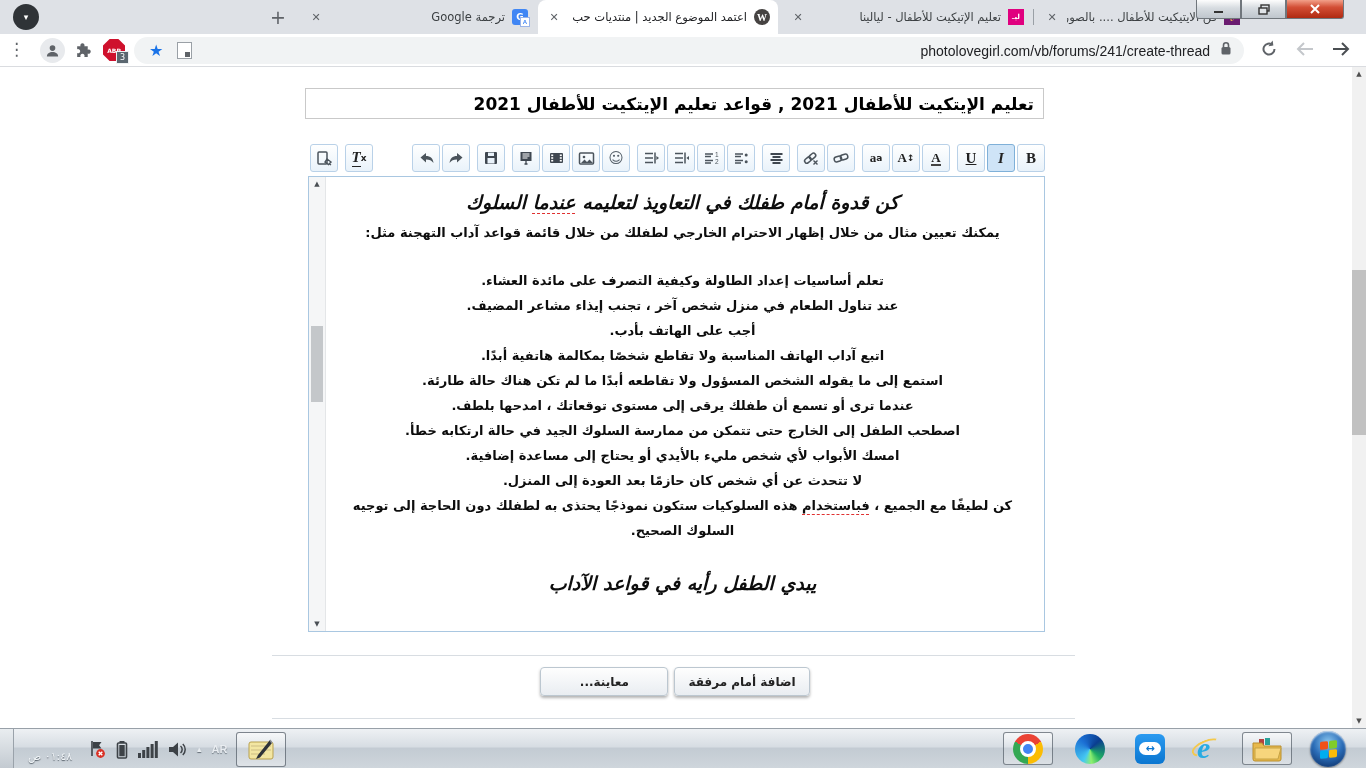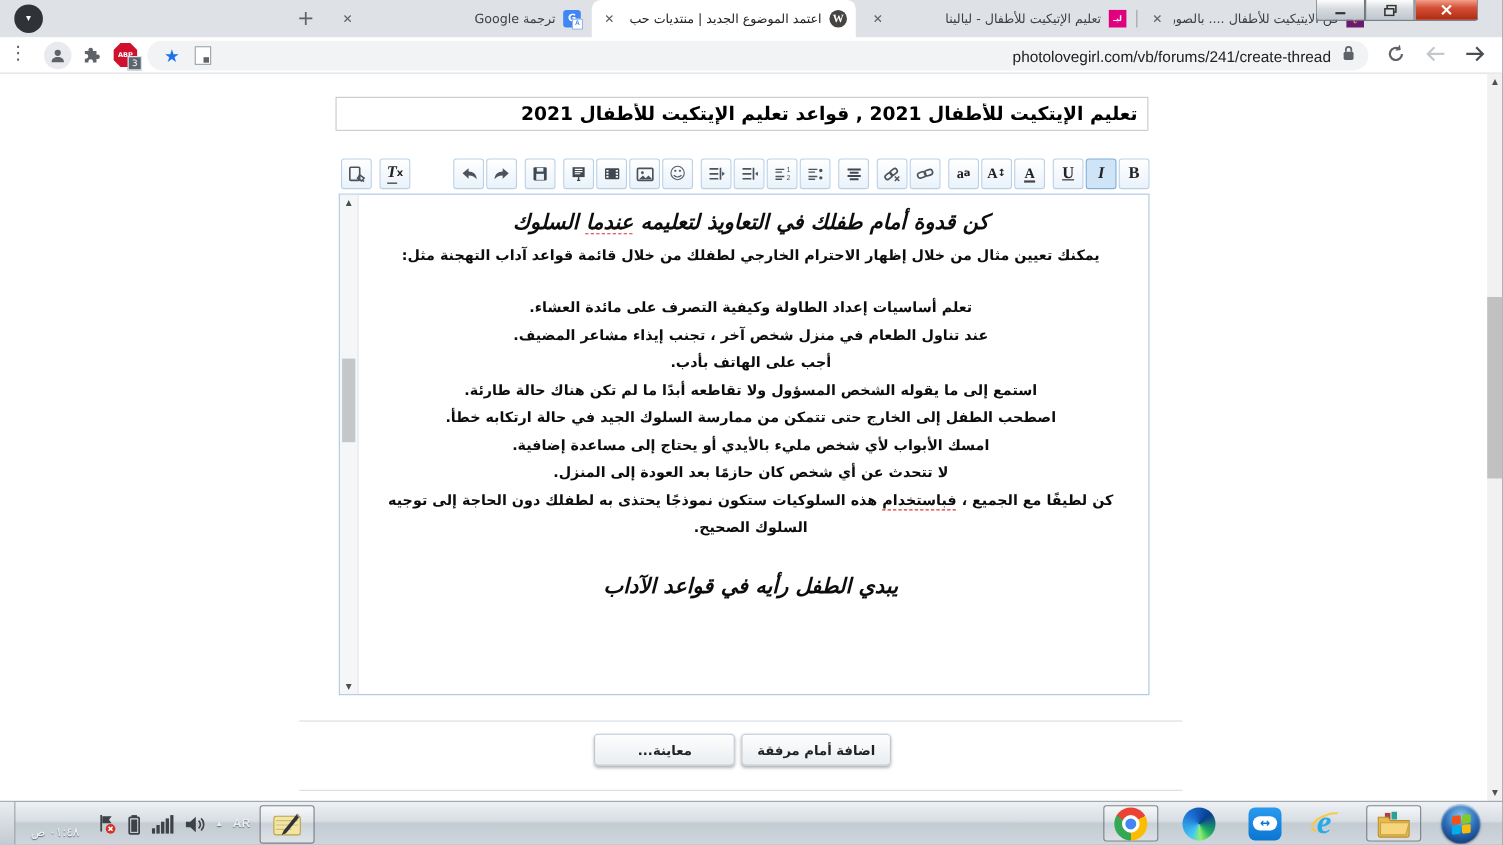--- a/index.html
+++ b/index.html
@@ -389,21 +389,23 @@
       <div class="edthumb"></div>
       <div class="ar" style="bottom:0;">▼</div>
     </div>
     <div class="edcontent" id="ed-lines">
         <div class="ed-h"><span>كن قدوة أمام طفلك في التعاويذ لتعليمه </span><span class="mis">عندما</span><span> السلوك</span></div>
         <div class="ed-p"><span>يمكنك تعيين مثال من خلال إظهار الاحترام الخارجي لطفلك من خلال قائمة قواعد آداب التهجنة مثل:</span></div>
         <div class="ed-gap"></div>
         <div class="ed-p"><span>تعلم أساسيات إعداد الطاولة وكيفية التصرف على مائدة العشاء.</span></div>
         <div class="ed-p"><span>عند تناول الطعام في منزل شخص آخر ، تجنب إيذاء مشاعر المضيف.</span></div>
         <div class="ed-p"><span>أجب على الهاتف بأدب.</span></div>
+        <div class="ed-p"><span>اتبع آداب الهاتف المناسبة ولا تقاطع شخصًا بمكالمة هاتفية أبدًا.</span></div>
         <div class="ed-p"><span>استمع إلى ما يقوله الشخص المسؤول ولا تقاطعه أبدًا ما لم تكن هناك حالة طارئة.</span></div>
+        <div class="ed-p"><span>عندما ترى أو تسمع أن طفلك يرقى إلى مستوى توقعاتك ، امدحها بلطف.</span></div>
         <div class="ed-p"><span>اصطحب الطفل إلى الخارج حتى تتمكن من ممارسة السلوك الجيد في حالة ارتكابه خطأ.</span></div>
         <div class="ed-p"><span>امسك الأبواب لأي شخص مليء بالأيدي أو يحتاج إلى مساعدة إضافية.</span></div>
         <div class="ed-p"><span>لا تتحدث عن أي شخص كان حازمًا بعد العودة إلى المنزل.</span></div>
         <div class="ed-p"><span>كن لطيفًا مع الجميع ، </span><span class="mis">فباستخدام</span><span> هذه السلوكيات ستكون نموذجًا يحتذى به لطفلك دون الحاجة إلى توجيه السلوك الصحيح.</span></div>
         <div class="ed-gap"></div>
         <div class="ed-h"><span>يبدي الطفل رأيه في قواعد الآداب</span></div>
         <div class="ed-p"></div>
       </div>
   </div>
 

